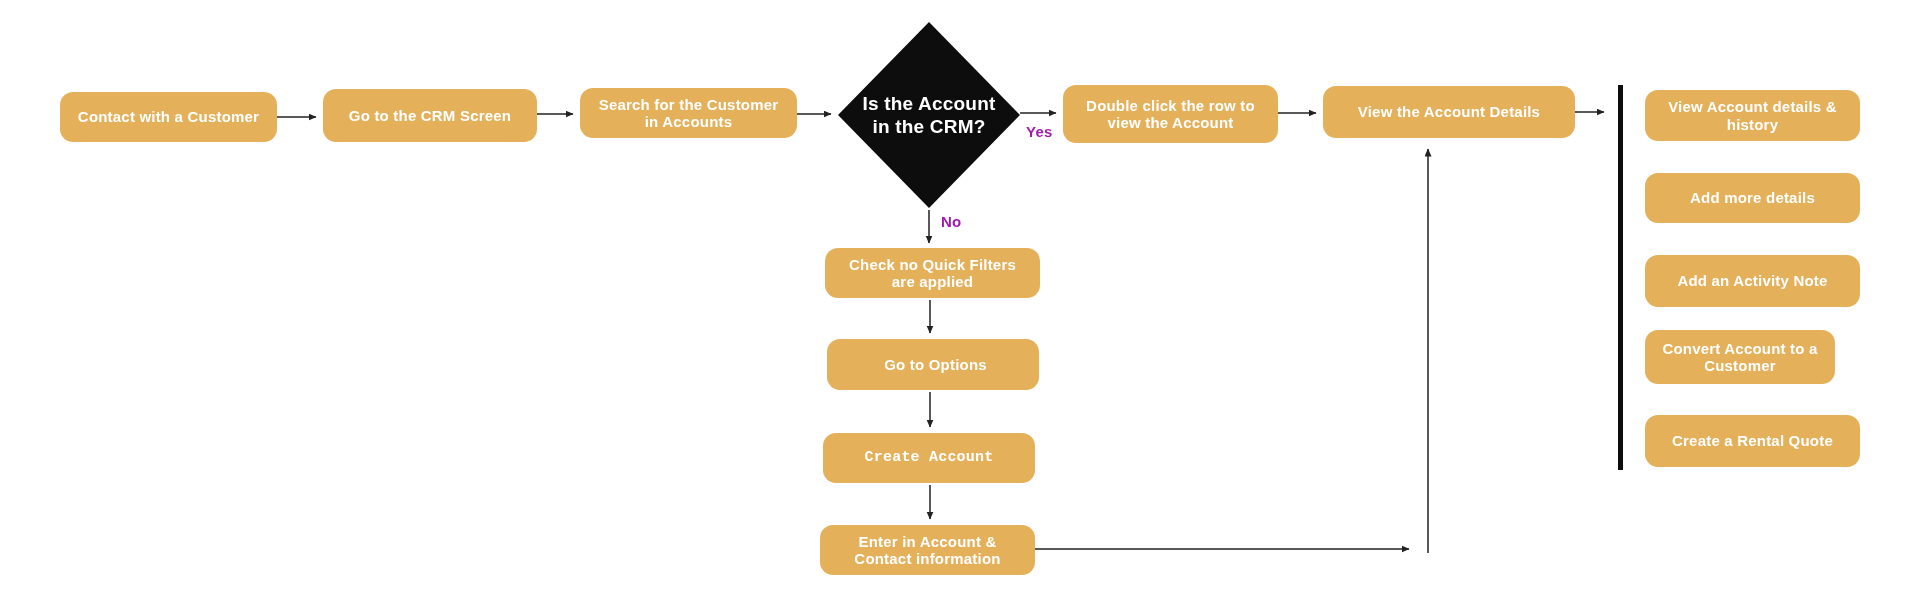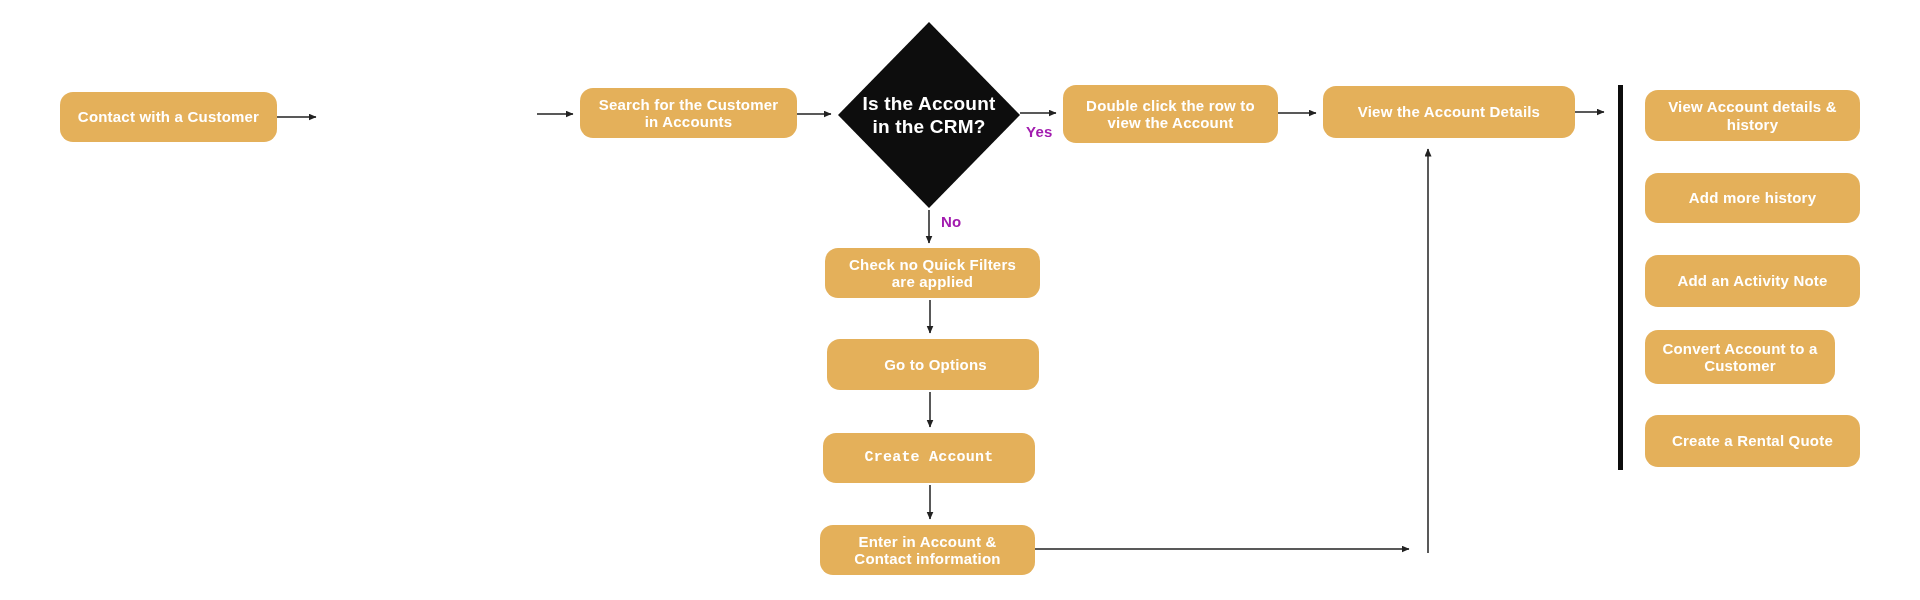--- a/index.html
+++ b/index.html
@@ -74,20 +74,21 @@
       <line x1="1428" y1="553" x2="1428" y2="149" marker-end="url(#ah)"></line>
     </g>
 
     <polygon points="838,115 929,22 1020,115 929,208" fill="var(--decision_fill,#0D0D0D)"></polygon>
 
     <rect x="1618" y="85" width="5" height="385" fill="var(--divider,#0D0D0D)"></rect>
   </svg>
 
   <div class="node" style="left:60px;top:92px;width:217px;height:50px;">Contact with a Customer</div>
 
+  <div class="node" style="left:323px;top:89px;width:214px;height:53px;">Go to the CRM Screen</div>
 
   <div class="node" style="left:580px;top:88px;width:217px;height:50px;">Search for the Customer in Accounts</div>
 
   <div class="decision-label" style="left:854px;top:89px;width:150px;height:54px;">Is the Account in the CRM?</div>
 
   <div class="branch-label" style="left:1026px;top:123px;">Yes</div>
 
   <div class="branch-label" style="left:941px;top:213px;">No</div>
 
   <div class="node" style="left:1063px;top:85px;width:215px;height:58px;">Double click the row to view the Account</div>
@@ -97,21 +98,21 @@
   <div class="node" style="left:825px;top:248px;width:215px;height:50px;">Check no Quick Filters are applied</div>
 
   <div class="node" style="left:827px;top:339px;width:212px;height:51px;padding-left:17px;">Go to Options</div>
 
   <div class="node" style="left:823px;top:433px;width:212px;height:50px;font-family:Liberation Mono, monospace;">Create Account</div>
 
   <div class="node" style="left:820px;top:525px;width:215px;height:50px;">Enter in Account &amp; Contact information</div>
 
   <div class="node" style="left:1645px;top:90px;width:215px;height:51px;">View Account details &amp; history</div>
 
-  <div class="node" style="left:1645px;top:173px;width:215px;height:50px;">Add more history</div>
+  <div class="node" style="left:1645px;top:173px;width:215px;height:50px;">Add more details</div>
 
   <div class="node" style="left:1645px;top:255px;width:215px;height:52px;">Add an Activity Note</div>
 
   <div class="node" style="left:1645px;top:330px;width:190px;height:54px;">Convert Account to a Customer</div>
 
   <div class="node" style="left:1645px;top:415px;width:215px;height:52px;">Create a Rental Quote</div>
 
 </div>
 
 </body></html>

